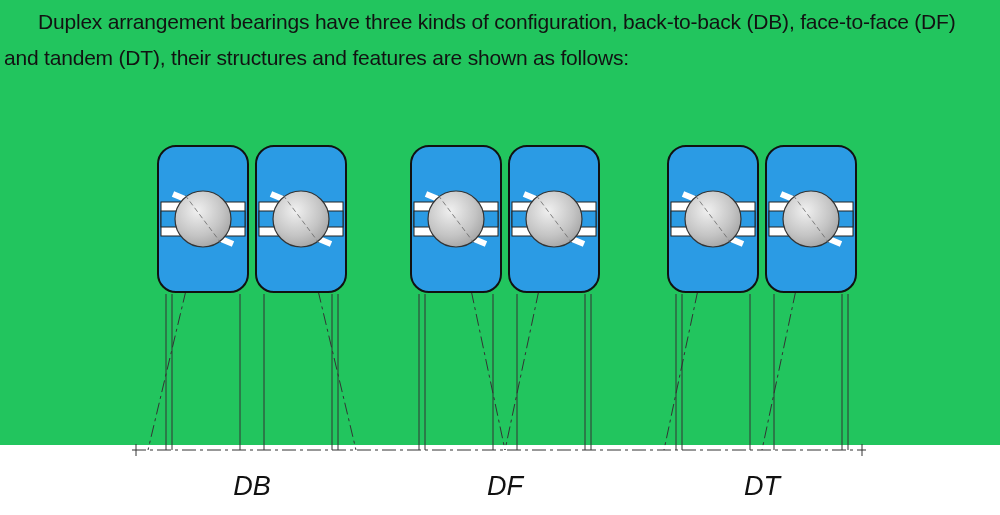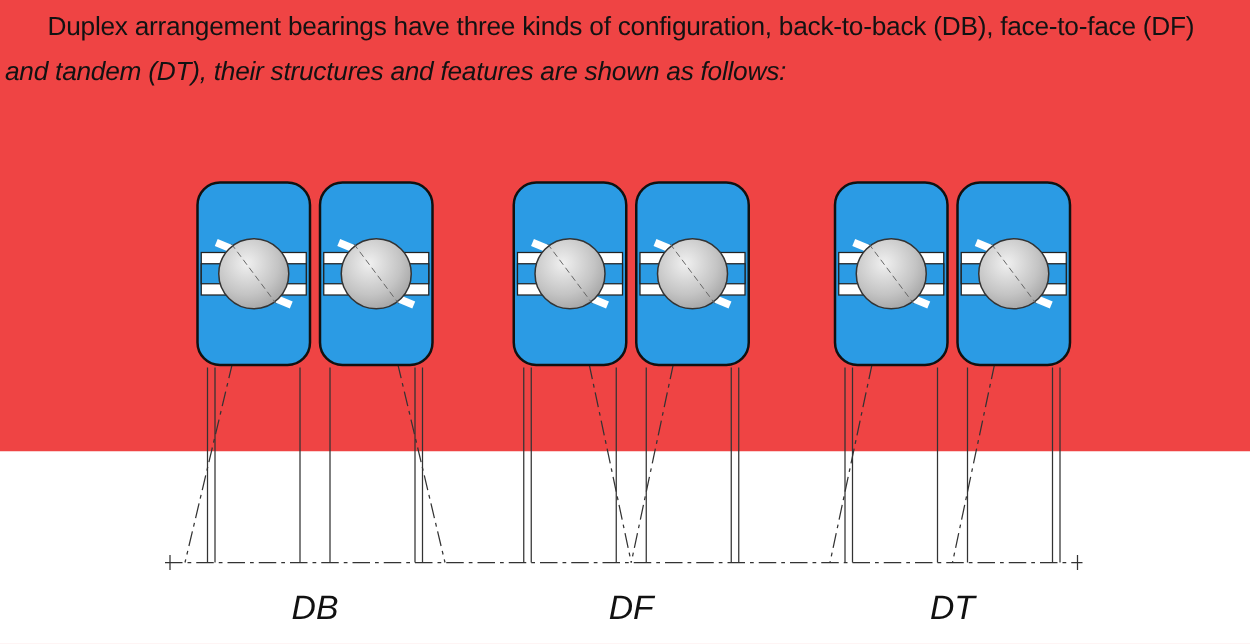--- a/index.html
+++ b/index.html
@@ -7,40 +7,39 @@
     padding: 0;
     background: #ffffff;
     width: 1000px;
     height: 515px;
     overflow: hidden;
     font-family: "Liberation Sans", sans-serif;
   }
   .page {
     position: relative;
     width: 1000px;
-    height: 361px;
-    background: #ef4444;
+    height: 445px;
+    background: #22c55e;
   }
   .description {
     position: absolute;
     top: 4px;
     left: 4px;
     width: 990px;
     color: #121212;
     font-size: 21px;
     line-height: 36px;
     letter-spacing: -0.2px;
   }
   .description .line1 {
     text-indent: 34px;
     white-space: nowrap;
   }
   .description .line2 {
     white-space: nowrap;
-    font-style: italic;
   }
   .diagram-wrap {
     position: absolute;
     top: 115px;
     left: 0;
     width: 1000px;
     height: 400px;
     font-style: italic;
   }
   svg text.config-label {

